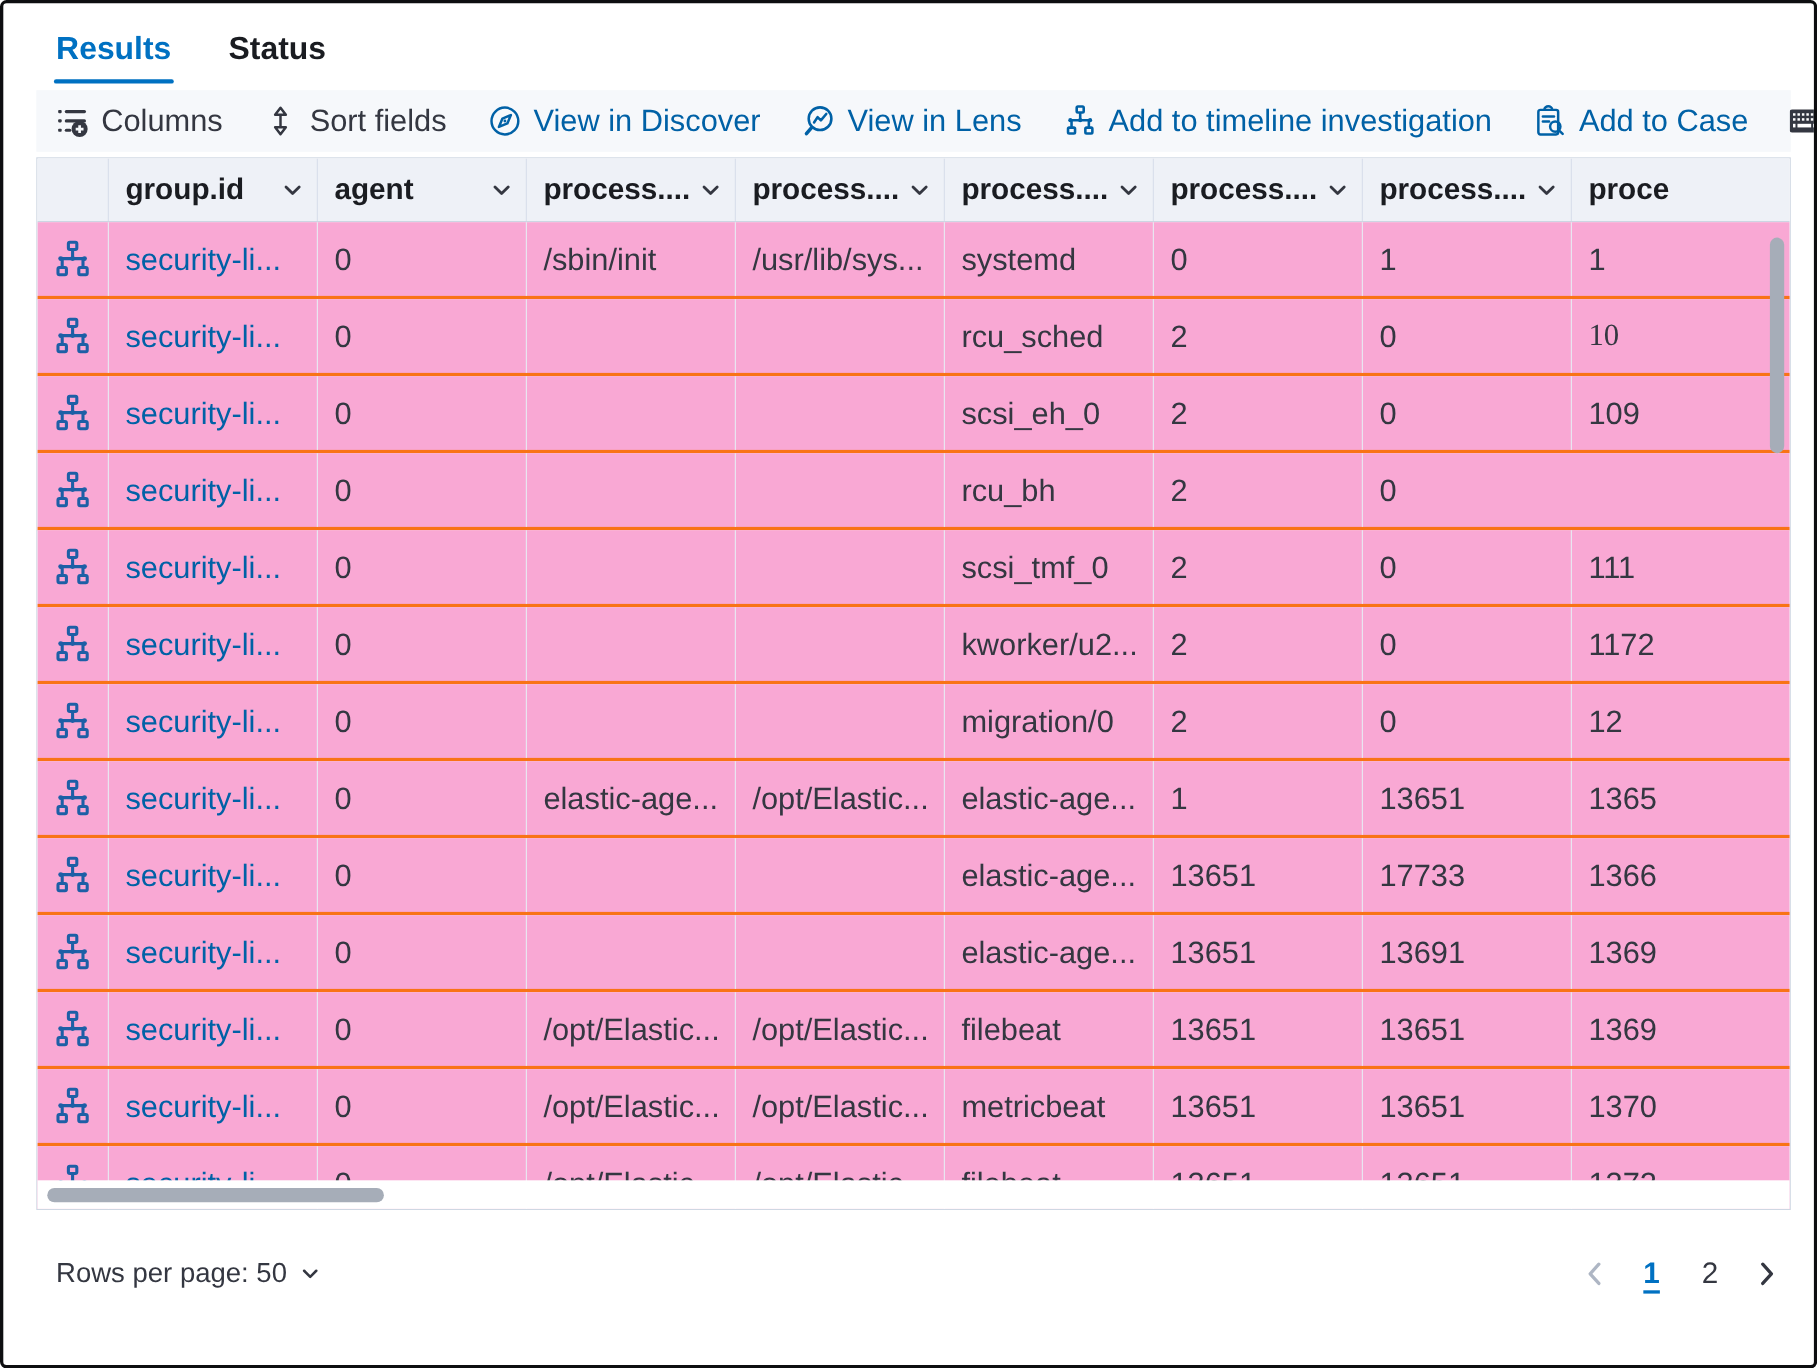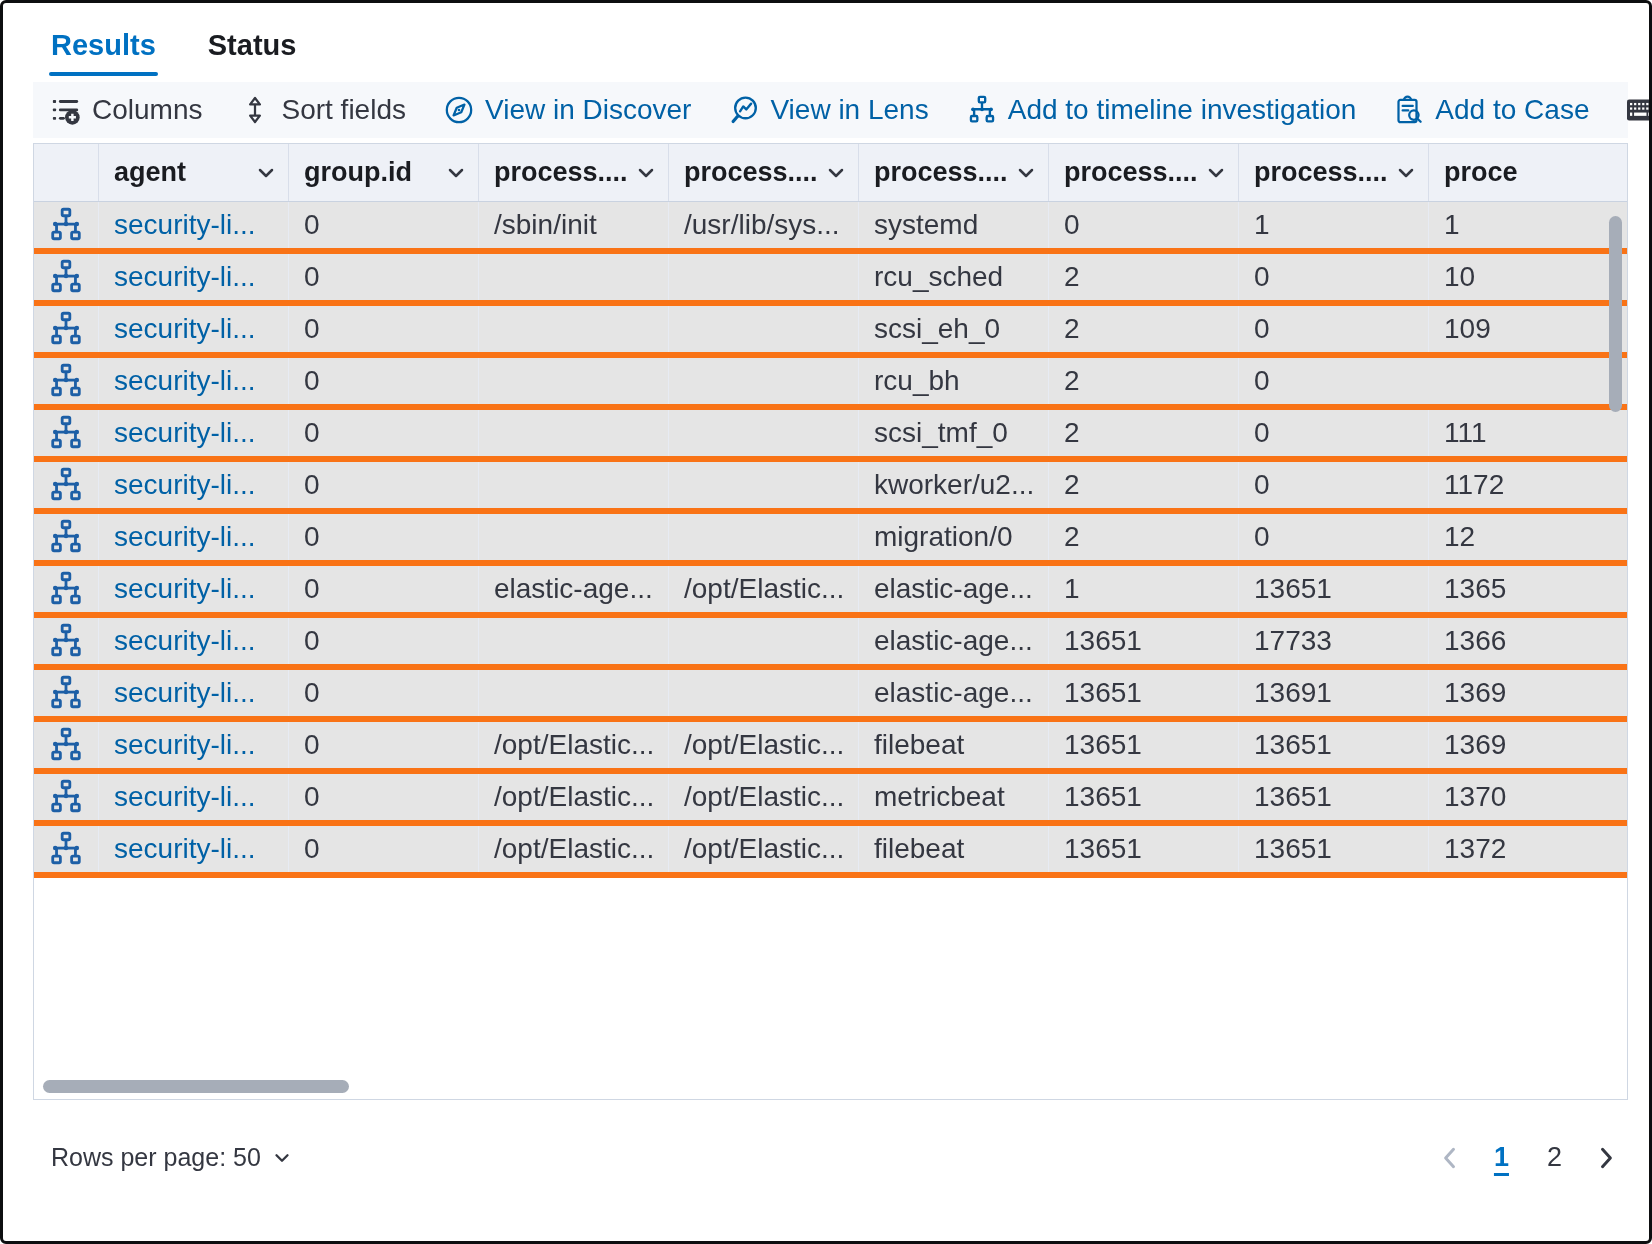--- a/index.html
+++ b/index.html
@@ -50,21 +50,21 @@
   }
   .hdr{display:flex;height:58px;background:#eef1f7;border-bottom:1px solid #c9d2e0}
   .hcell{
     display:flex;align-items:center;justify-content:space-between;
     padding:0 10px 0 15px;font-size:27px;font-weight:700;color:#1a1c21;
     border-right:1px solid #d8deea;overflow:hidden;white-space:nowrap;flex:none;
   }
   .hcell:last-child{border-right:none}
   .hcell .col-menu{color:#343741;background:none;border:none;cursor:pointer;padding:0;display:flex}
   .hcell .col-menu svg{width:24px;height:24px;display:block}
-  .row{display:flex;height:52px;border-bottom:6px solid #f97316;background:#e5e5e5}
+  .row{display:flex;height:70px;border-bottom:3px solid #f97316;background:#f9a8d4}
   .cell{
     display:flex;align-items:center;padding:0 15px;font-size:28px;color:var(--text);
     border-right:1px solid #e7ebf3;overflow:hidden;white-space:nowrap;flex:none;
   }
   .cell:last-child{border-right:none}
   .cell.ctrl{justify-content:center;padding:0}
   .cell .cell-link{color:var(--link)}
   .analyzer-btn{background:none;border:none;padding:0;cursor:pointer;color:#1d5fa6;display:flex}
   .analyzer-btn svg{width:36px;height:36px;display:block}
   .vthumb{
@@ -213,31 +213,31 @@
             </g>
           </svg>
         </span>
       </button>
     </div>
 
   <div class="grid">
     <div class="hdr" id="gridHeader">
         <div class="hcell" style="width: 65px;"></div>
         <div class="hcell" style="width: 190px;">
-          <span class="hcell-label">agent</span>
+          <span class="hcell-label">group.id</span>
           <button class="col-menu">
             <span class="icon">
               <svg viewBox="0 0 16 16" fill="none" stroke="currentColor" stroke-width="1.7" stroke-linecap="round" stroke-linejoin="round">
                 <path d="M4 6 L8 10 L12 6"></path>
               </svg>
             </span>
           </button>
         </div>
         <div class="hcell" style="width: 190px;">
-          <span class="hcell-label">group.id</span>
+          <span class="hcell-label">agent</span>
           <button class="col-menu">
             <span class="icon">
               <svg viewBox="0 0 16 16" fill="none" stroke="currentColor" stroke-width="1.7" stroke-linecap="round" stroke-linejoin="round">
                 <path d="M4 6 L8 10 L12 6"></path>
               </svg>
             </span>
           </button>
         </div>
         <div class="hcell" style="width: 190px;">
           <span class="hcell-label">process....</span>
@@ -345,21 +345,21 @@
           </div>
           <div class="cell" style="width: 190px;">
             <span class="cell-link">security-li...</span>
           </div>
           <div class="cell" style="width: 190px;">0</div>
           <div class="cell" style="width: 190px;"></div>
           <div class="cell" style="width: 190px;"></div>
           <div class="cell" style="width: 190px;">rcu_sched</div>
           <div class="cell" style="width: 190px;">2</div>
           <div class="cell" style="width: 190px;">0</div>
-          <div class="cell" style="width: 200px;">10</div>
+          <div class="cell" style="width: 200px; font-family: Liberation Serif, serif;">10</div>
         </div>
         <div class="row">
           <div class="cell ctrl" style="width: 65px;">
             <button class="analyzer-btn">
               <span class="icon">
                 <svg viewBox="0 0 16 16" fill="none" stroke="currentColor" stroke-width="1.25">
                   <rect x="6.3" y="1" width="3.4" height="2.9" rx="0.6"></rect>
                   <line x1="8" y1="3.9" x2="8" y2="7.6"></line>
                   <line x1="2.6" y1="7.6" x2="13.4" y2="7.6"></line>
                   <circle cx="3.2" cy="7.6" r="1" fill="currentColor" stroke="none"></circle>

